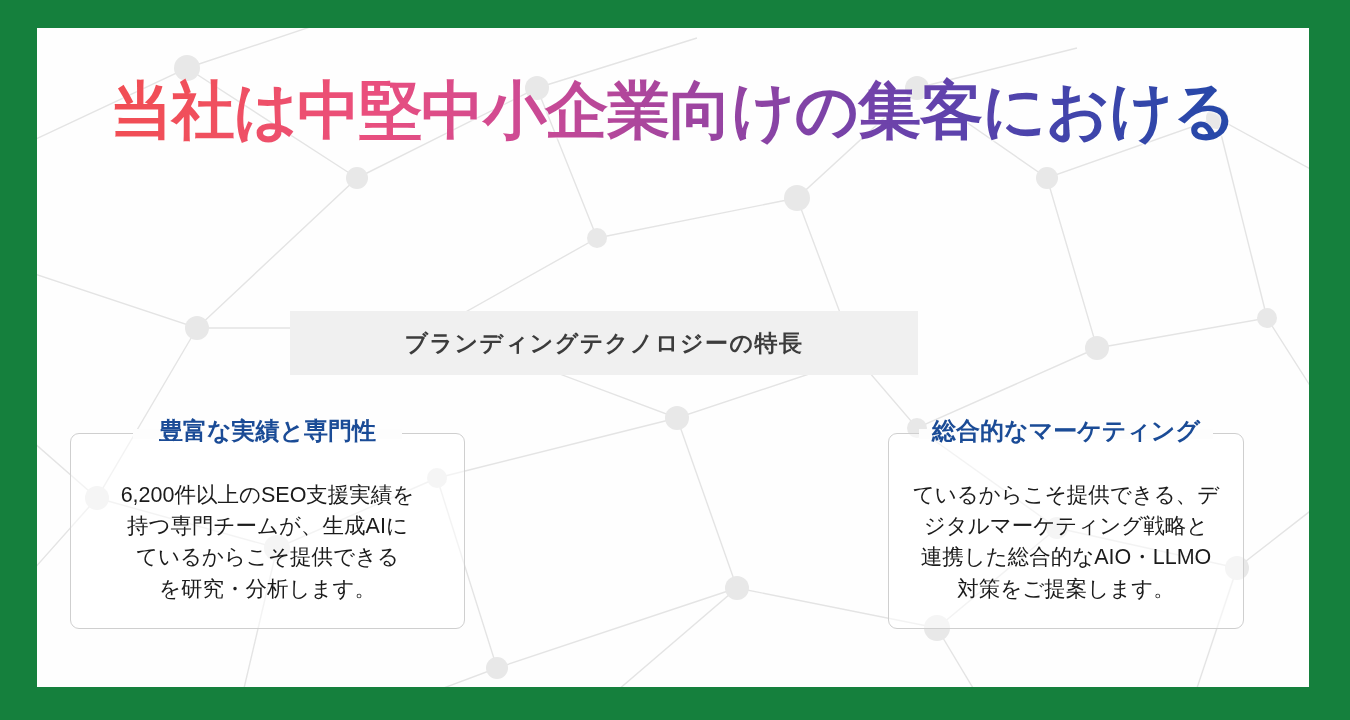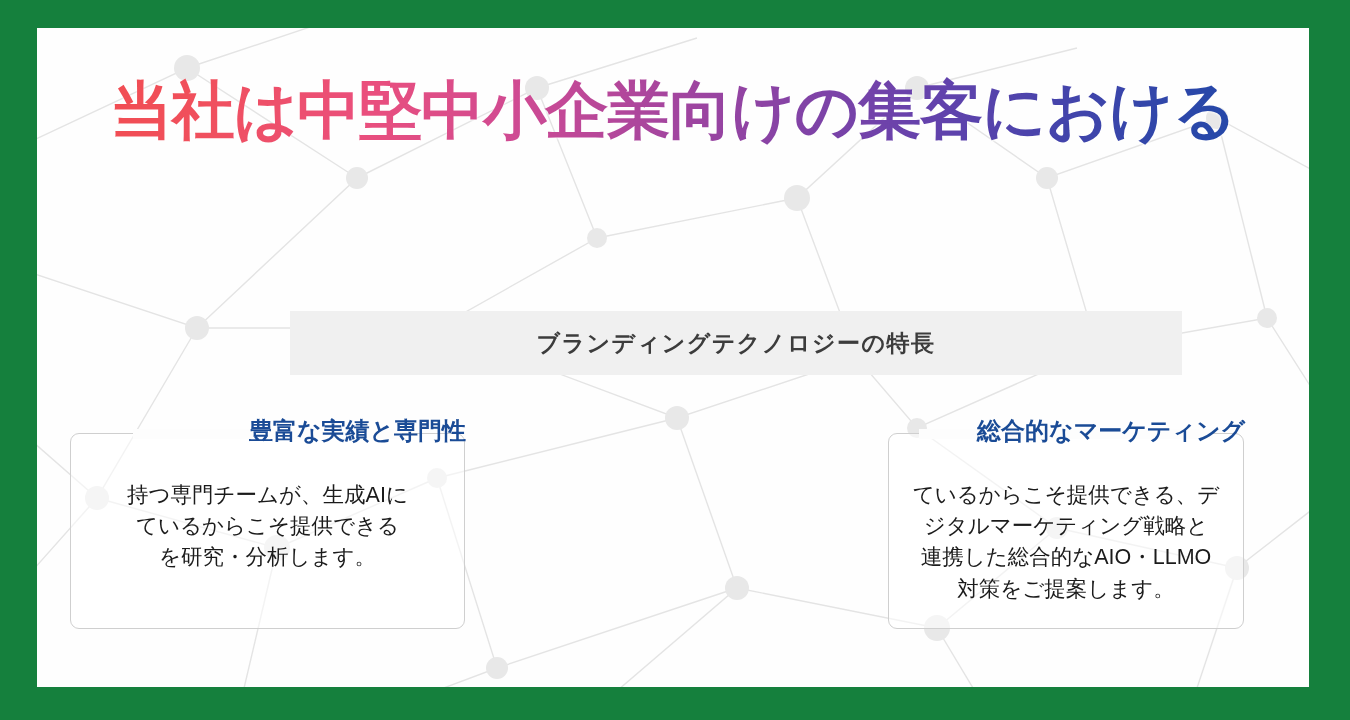--- a/index.html
+++ b/index.html
@@ -60,21 +60,21 @@
     -webkit-text-fill-color:transparent;
     filter:drop-shadow(0 1px 1px rgba(255,255,255,.85));
   }
   .headline .ln { display:block; }
   .headline .ln2 { font-size:61px; letter-spacing:0px; }
 
   
   .banner {
     position:absolute;
     left:253px; top:283px;
-    width:892px; height:64px;
+    width:628px; height:64px;
     background:#f0f0f0;
     display:flex; align-items:center; justify-content:center;
   }
   .banner-text {
     font-size:23px;
     font-weight:700;
     color:#3c3c3c;
     letter-spacing:1.5px;
   }
 
@@ -91,23 +91,23 @@
     border:1px solid #cfcfcf;
     border-radius:9px;
     background:rgba(255,255,255,0.55);
   }
   .card.c1 { left:33px;  width:395px; }
   .card.c2 { left:444px; width:394px; }
   .card.c3 { left:851px; width:356px; }
 
   .card-title-wrap {
     position:absolute;
-    left:12px; top:-19px;
+    left:0; top:-19px;
     width:100%;
-    text-align:right;
+    text-align:center;
     pointer-events:none;
   }
   .card-title {
     position:relative;
     display:inline-block;
     padding:0 10px;
     font-size:24px;
     font-weight:900;
     color:#1a4b96;
     letter-spacing:0px;
@@ -211,20 +211,21 @@
     <div class="cards">
 
       <div class="card c1">
         <div class="title-mask" style="left:62px; right:62px;"></div>
         <div class="card-title-wrap">
           <span class="card-title">
             <span class="txt">豊富な実績と専門性</span>
           </span>
         </div>
         <div class="card-body">
+          <span class="bl">6,200件以上のSEO支援実績を</span>
           <span class="bl">持つ専門チームが、生成AIに</span>
           <span class="bl">ているからこそ提供できる</span>
           <span class="bl">を研究・分析します。</span>
         </div>
       </div>
 
 
       <div class="card c3">
         <div class="title-mask" style="left:30px; right:30px;"></div>
         <div class="card-title-wrap">

